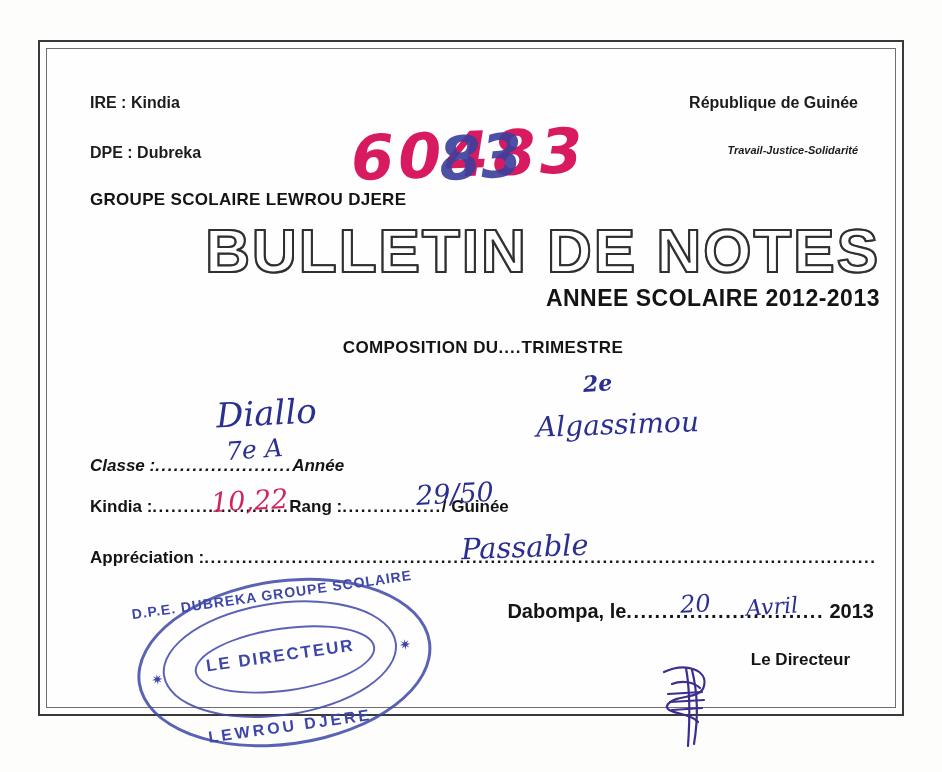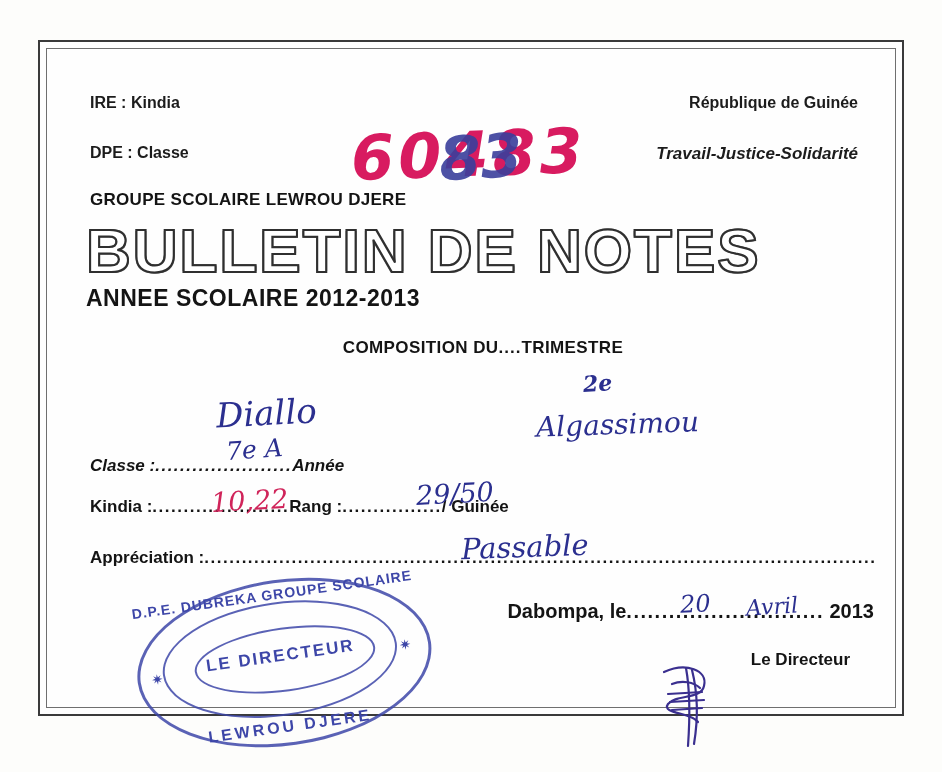--- a/index.html
+++ b/index.html
@@ -67,21 +67,21 @@
   }
   .hdr-right {
     position: absolute;
     right: 22px;
     white-space: nowrap;
     font-weight: bold;
   }
   .hdr-right.italic {
     font-style: italic;
     font-weight: bold;
-    font-size: 17px;
+    font-size: 11px;
   }
 
   #row-ire { top: 34px; }
   #row-dpe { top: 84px; }
 
   #school-name {
     position: absolute;
     left: 4px;
     top: 130px;
     font-size: 17px;
@@ -90,21 +90,21 @@
     color: #141414;
     text-align: right;
   }
 
   
   #title-wrap {
     position: absolute;
     left: 0;
     right: 0;
     top: 158px;
-    text-align: left;
+    text-align: right;
   }
   #doc-title {
     font-family: "Liberation Sans", sans-serif;
     font-size: 62px;
     font-weight: bold;
     letter-spacing: 2px;
     color: #ffffff;
     -webkit-text-stroke: 2px #2f2f2f;
     text-shadow:
       -1px -1px 0 #555,
@@ -362,21 +362,21 @@
 <div id="sheet">
   <div id="card">
     <div class="inner">
 
       <div class="hdr-row" id="row-ire">
         <span class="hdr-left">IRE : Kindia</span>
         <span class="hdr-right">République de Guinée</span>
       </div>
 
       <div class="hdr-row" id="row-dpe">
-        <span class="hdr-left">DPE : Classe</span>
+        <span class="hdr-left">DPE : Dubreka</span>
         <span class="hdr-right italic">Travail-Justice-Solidarité</span>
       </div>
 
       <div id="school-name">GROUPE SCOLAIRE LEWROU DJERE</div>
 
       <div id="title-wrap">
         <div id="doc-title">BULLETIN DE NOTES</div>
         <div id="school-year">ANNEE SCOLAIRE 2012-2013</div>
       </div>
 

